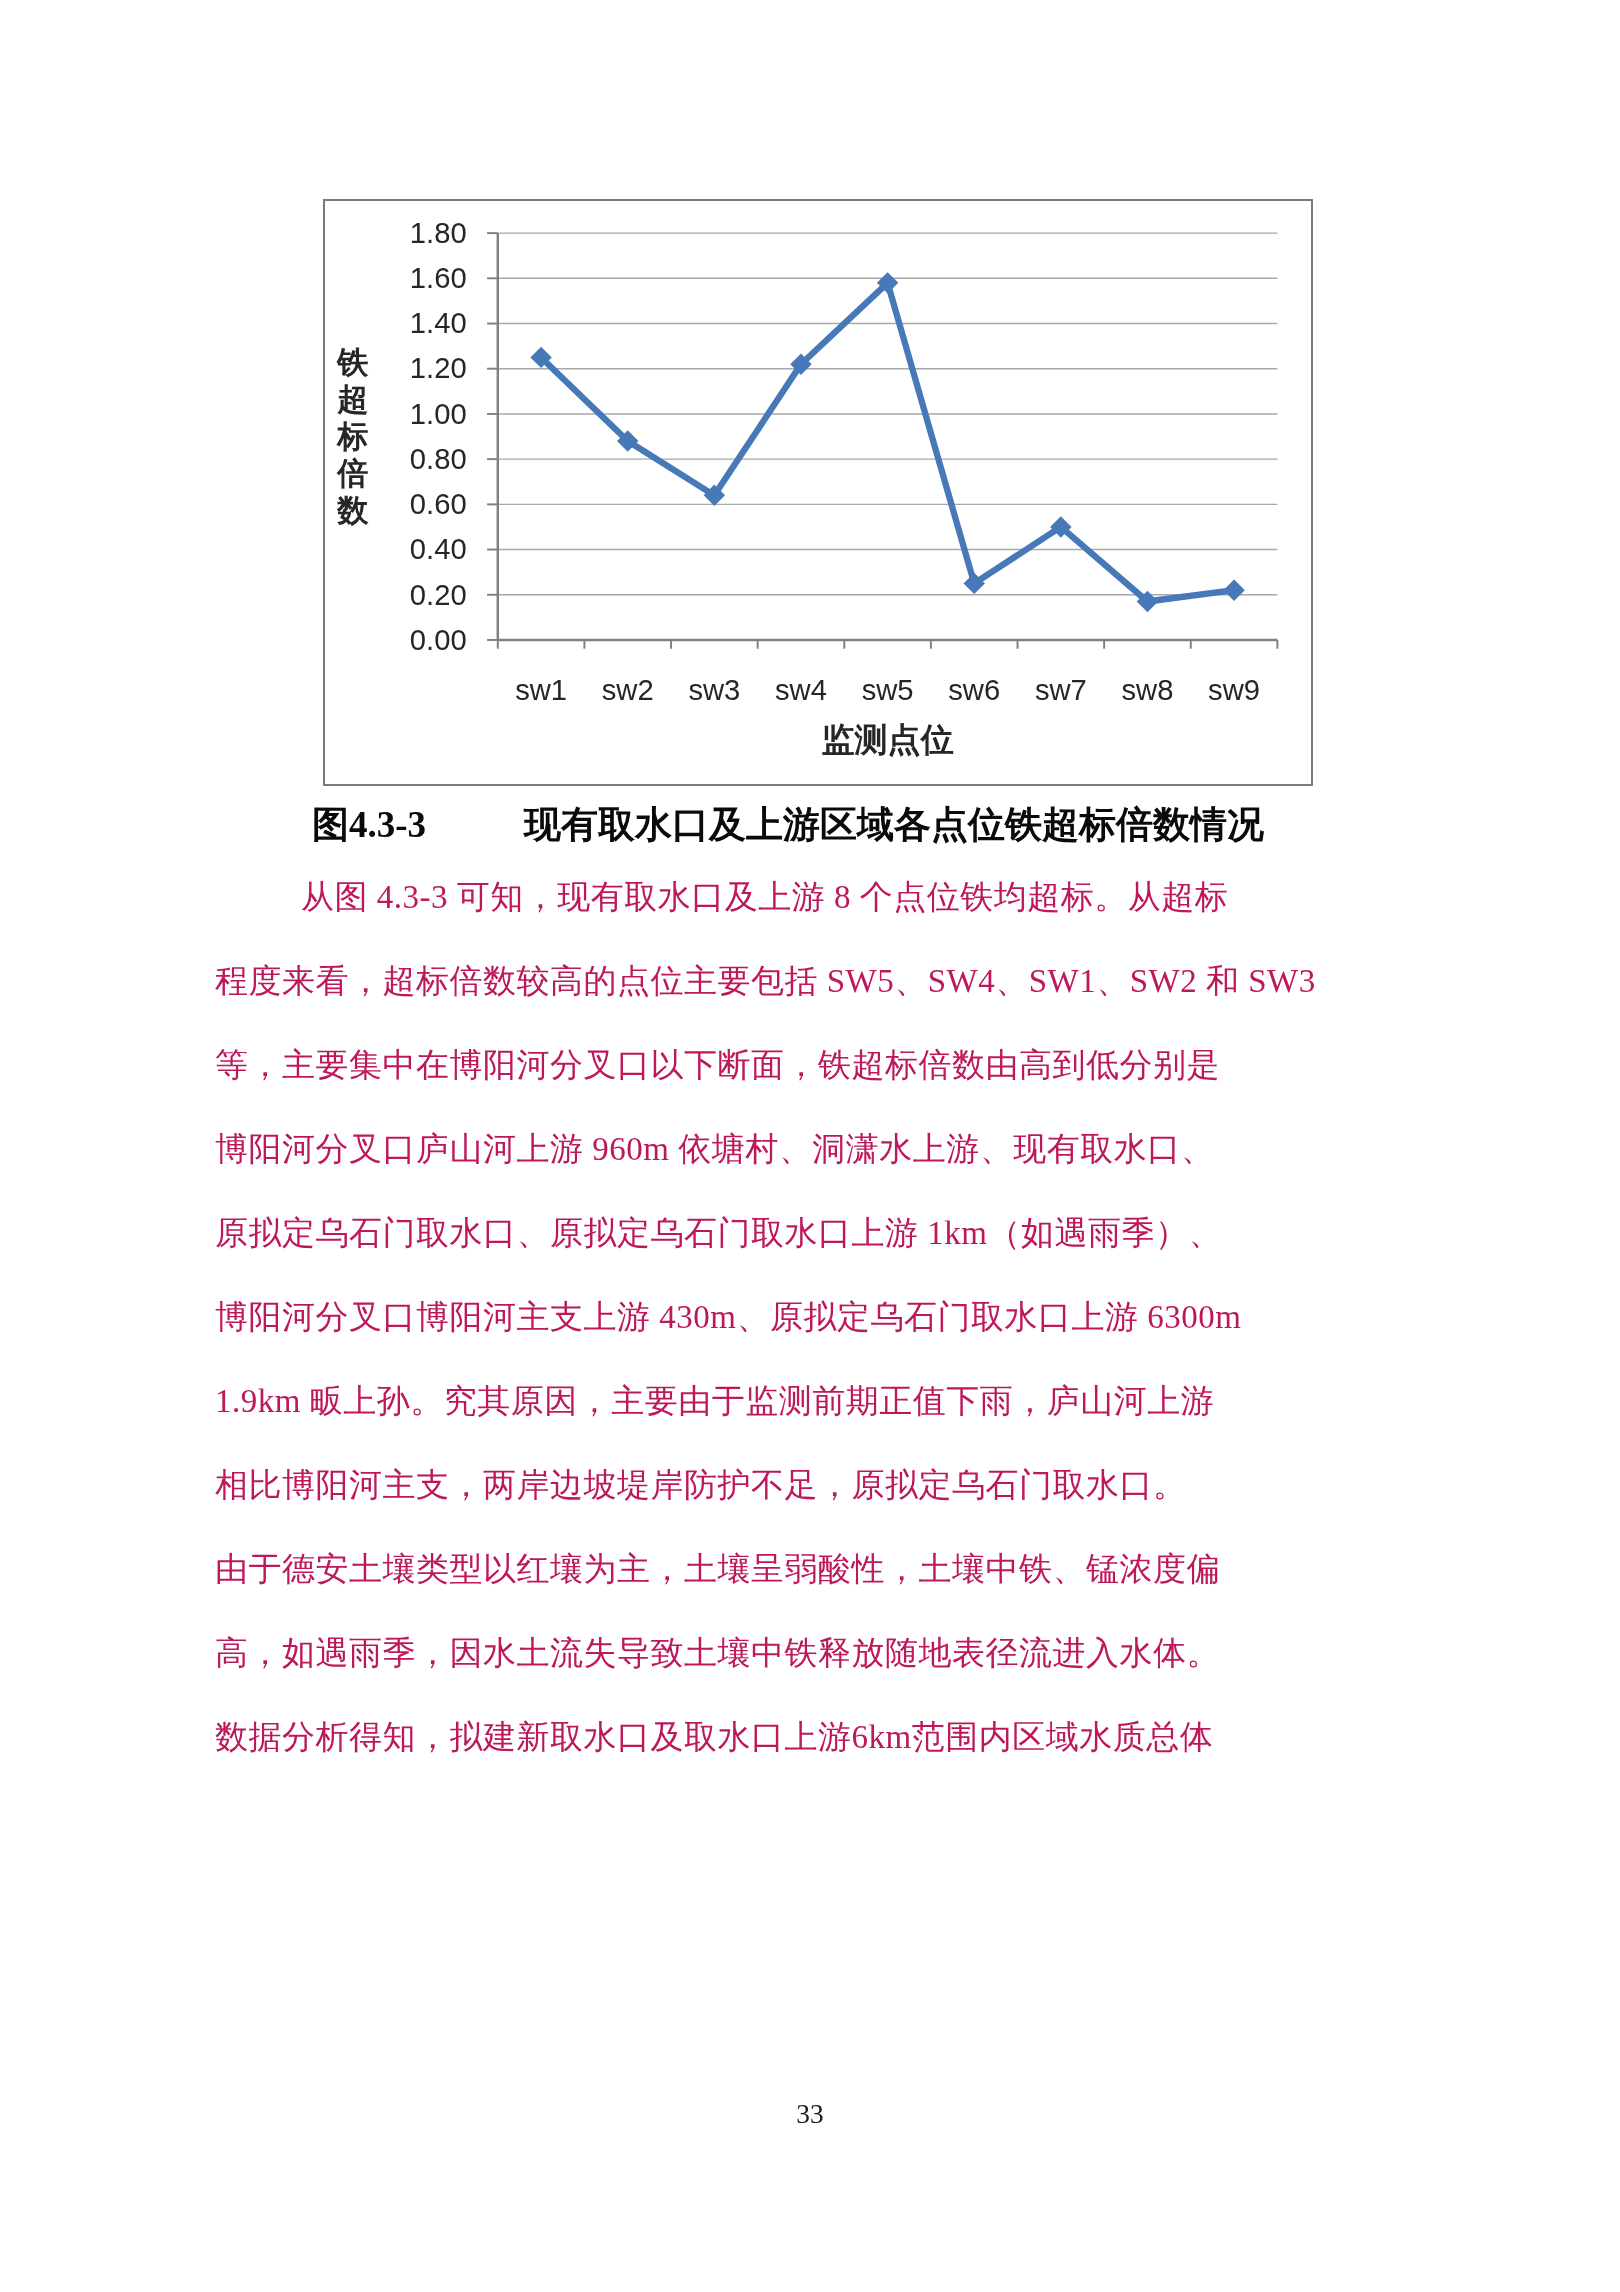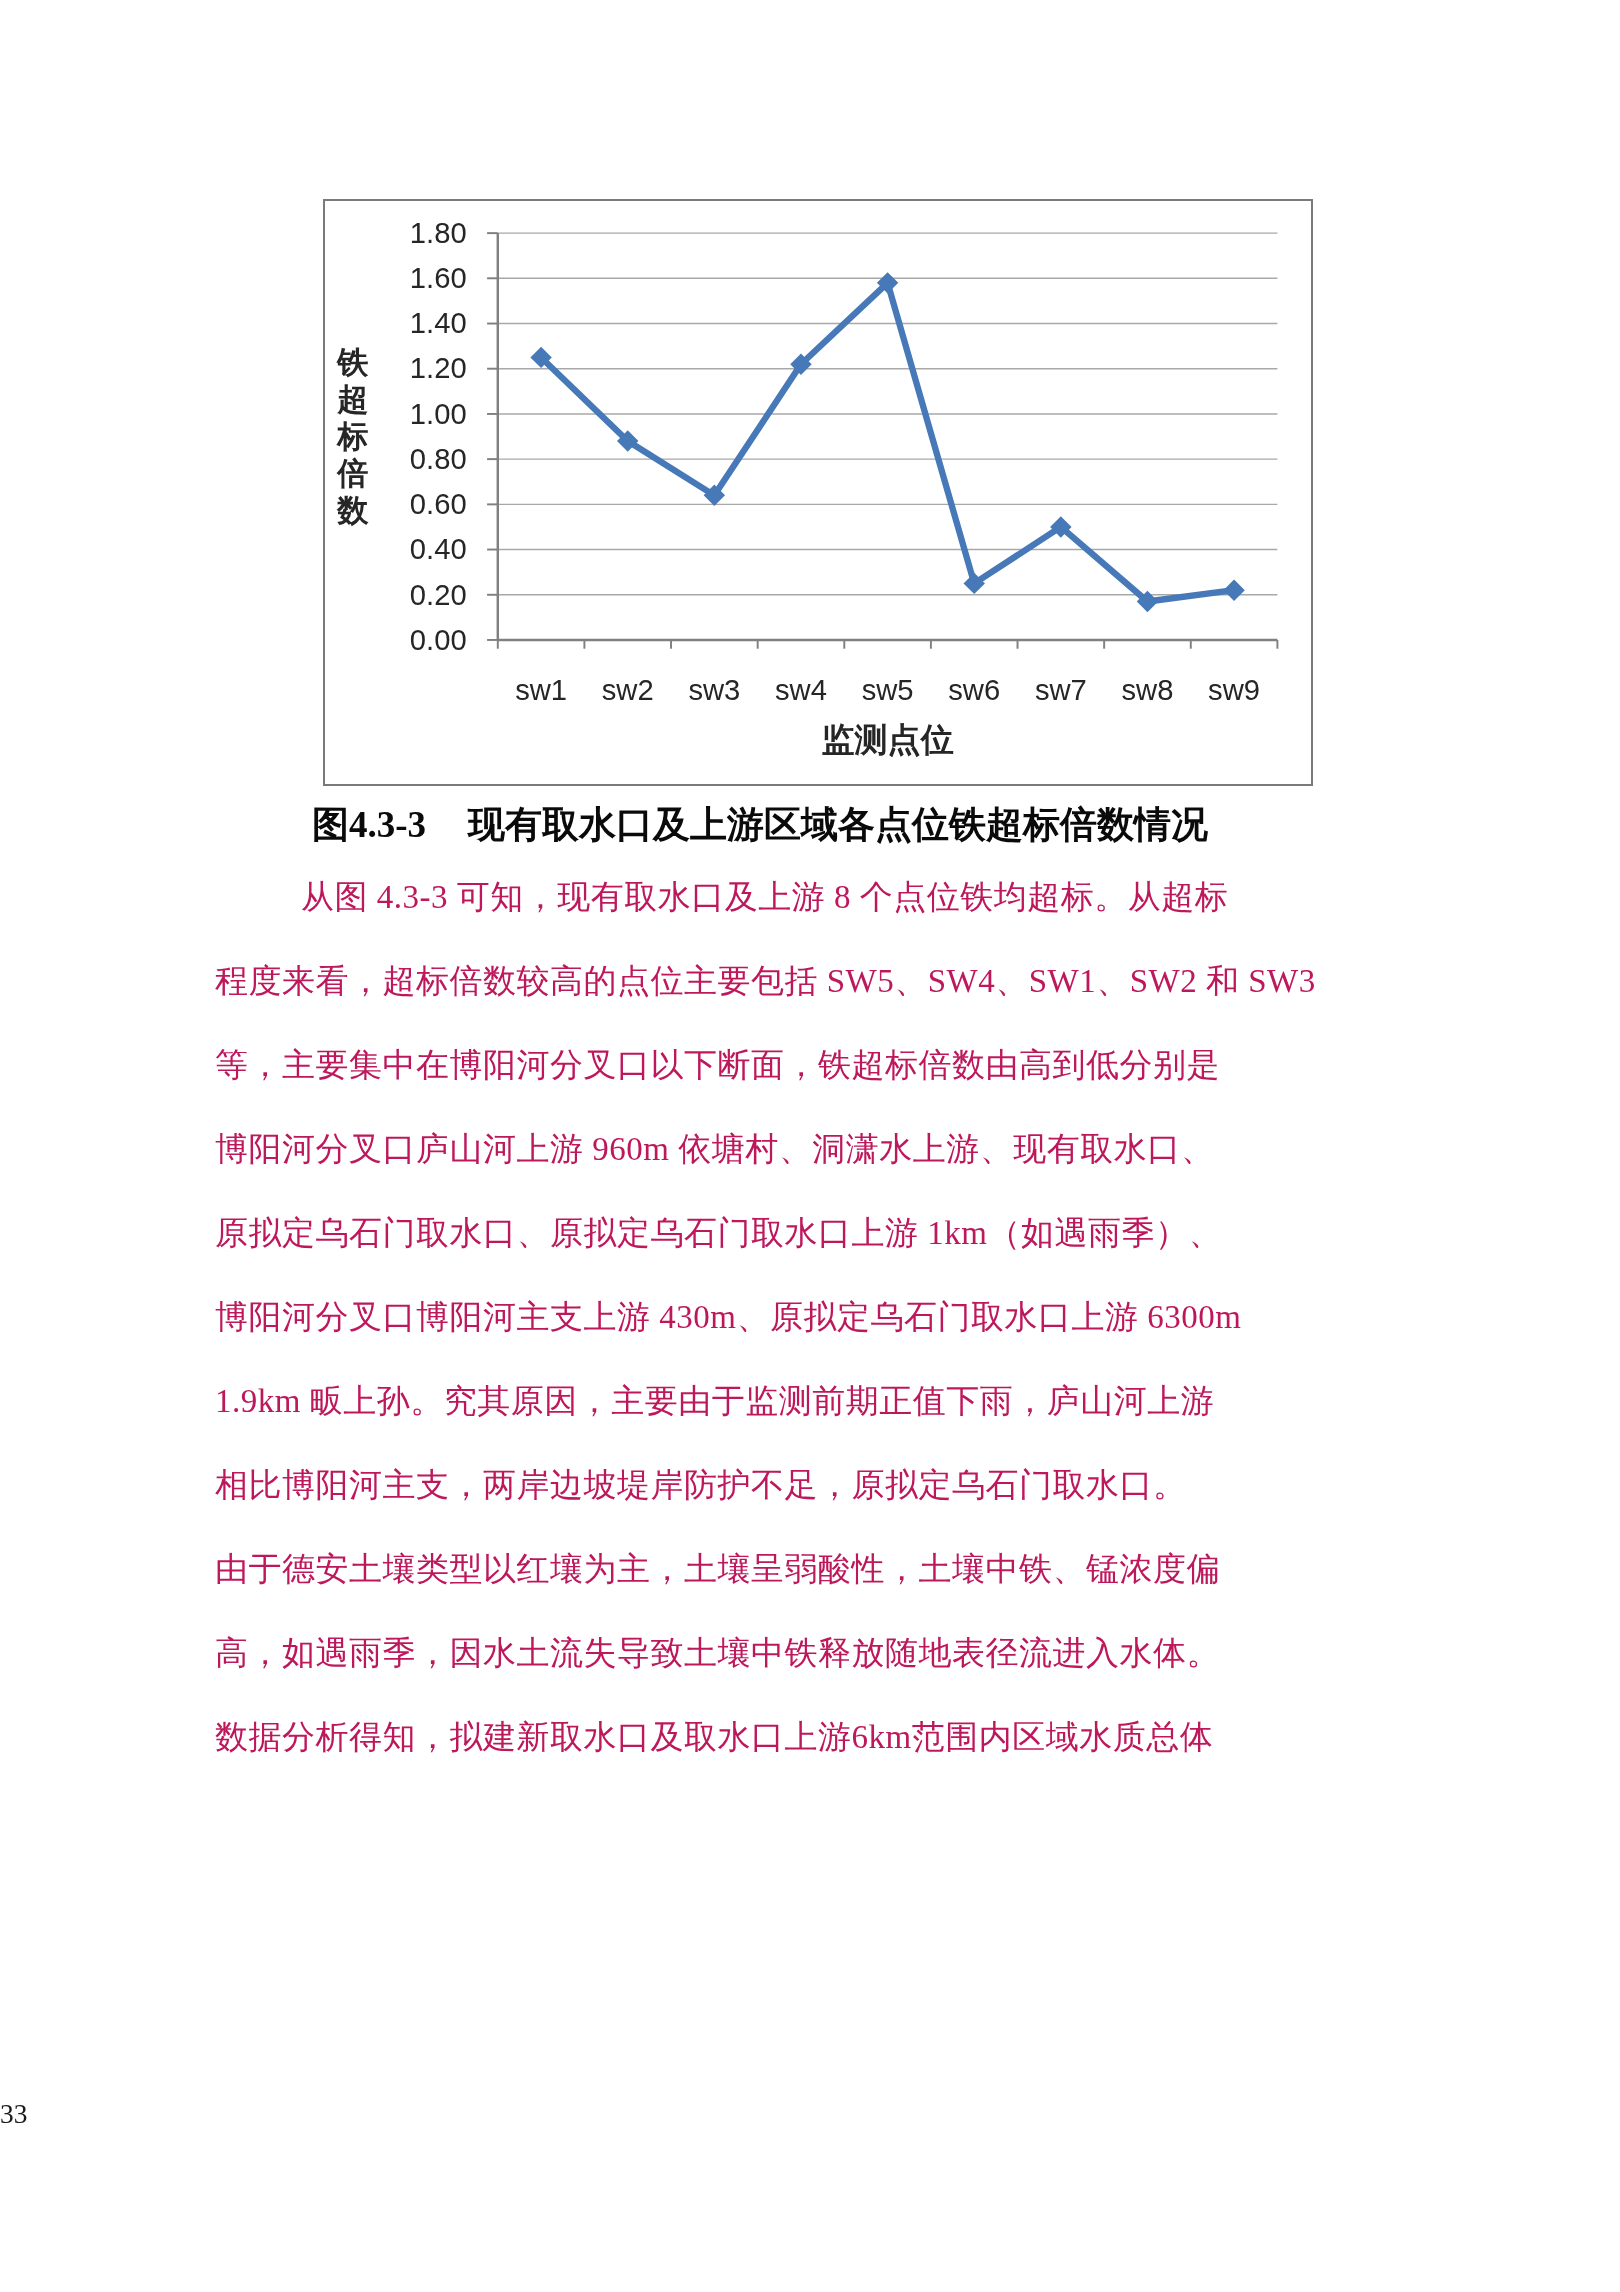--- a/index.html
+++ b/index.html
@@ -27,40 +27,40 @@
   .caption{
     position:absolute;
     left:312px;top:802px;
     width:1078px;
     font-size:37px;
     font-weight:bold;
     line-height:45px;
     white-space:nowrap;
     color:#0a0a0a;
   }
-  .caption .cap-label{display:inline-block;margin-right:42px;font-family:Liberation Serif, serif;}
+  .caption .cap-label{display:inline-block;margin-right:98px;font-family:Liberation Serif, serif;}
   .body-text{
     position:absolute;
     left:215px;top:855px;
     width:1210px;
     font-size:33px;
     color:#be185d;
   }
   .body-line{
     height:84px;
     line-height:84px;
     white-space:nowrap;
     letter-spacing:0.5px;
   }
   .body-line.indent{padding-left:86px;}
   .page-number{
     position:absolute;
     left:0;top:2099px;
     width:1620px;
-    text-align:left;
+    text-align:center;
     font-size:27.4px;
     color:#1a1a1a;
   }
 </style>
 </head>
 <body>
 
 <div class="page">
 
   <div class="figure-box">

